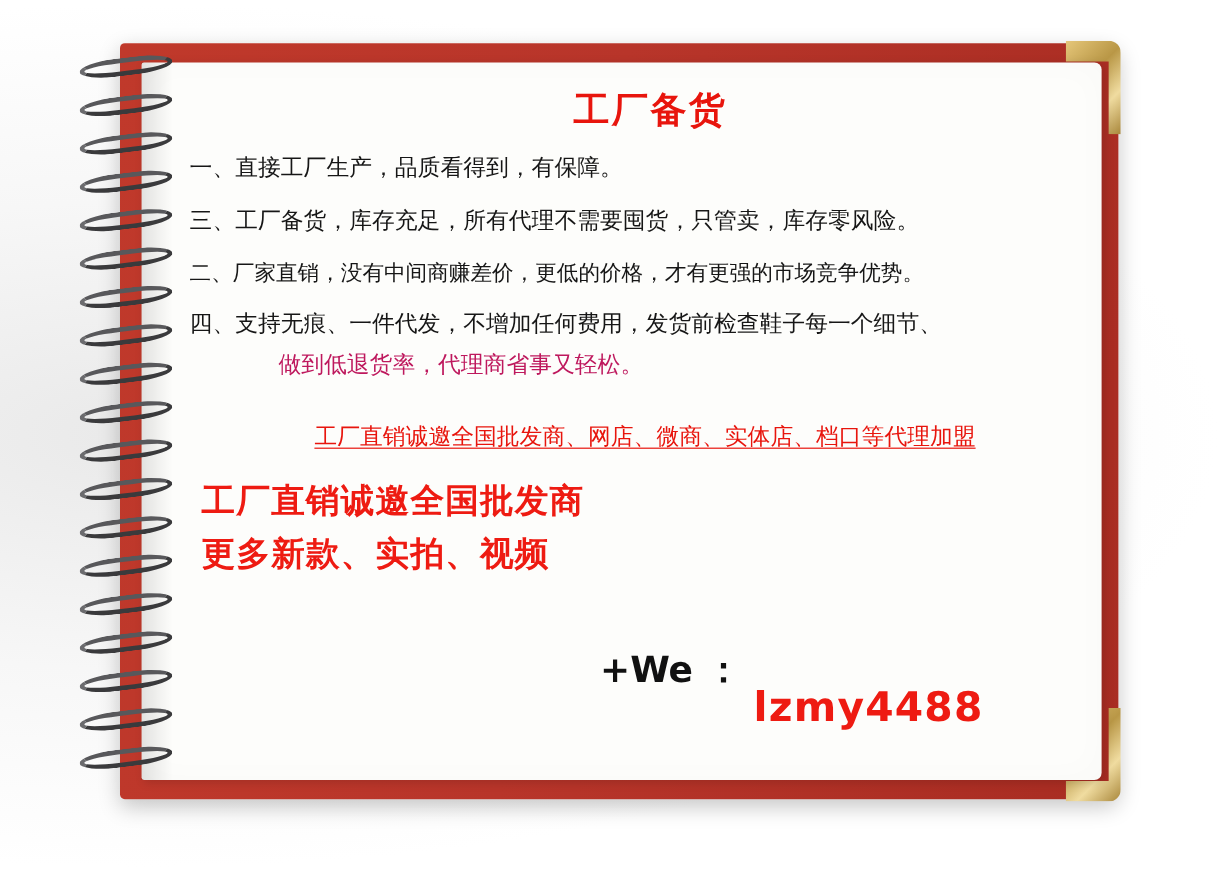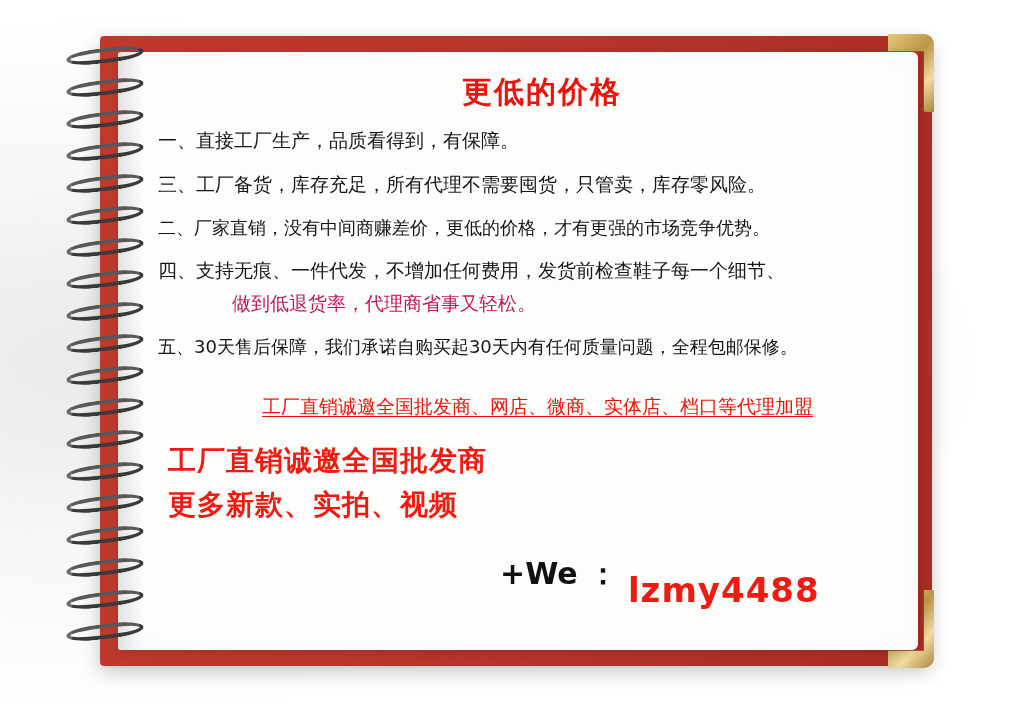--- a/index.html
+++ b/index.html
@@ -155,21 +155,21 @@
     white-space: nowrap;
   }
   .bigline.l1 { margin-top: 22px; }
   .bigline.l2 { margin-top: 6px; }
 
   .wechat-row {
     position: absolute;
     left: 350px;
     bottom: 36px;
     display: flex;
-    align-items: center;
+    align-items: flex-start;
     gap: 10px;
     white-space: nowrap;
   }
   .wechat-label {
     color: #111;
     font-weight: bold;
     font-size: 30px;
   }
   .wechat-id {
     color: #ee1b12;
@@ -208,28 +208,27 @@
     <div class="ring" style="top:388px"></div>
     <div class="ring" style="top:420px"></div>
     <div class="ring" style="top:452px"></div>
     <div class="ring" style="top:484px"></div>
     <div class="ring" style="top:516px"></div>
     <div class="ring" style="top:548px"></div>
     <div class="ring" style="top:580px"></div>
   </div>
 
   <div class="content">
-    <div class="title">更低的价格</div>
+    <div class="title">工厂备货</div>
 
     <div class="item">一、直接工厂生产，品质看得到，有保障。</div>
     <div class="item">三、工厂备货，库存充足，所有代理不需要囤货，只管卖，库存零风险。</div>
     <div class="item narrow">二、厂家直销，没有中间商赚差价，更低的价格，才有更强的市场竞争优势。</div>
     <div class="item">四、支持无痕、一件代发，不增加任何费用，发货前检查鞋子每一个细节、</div>
     <div class="item-cont">做到低退货率，代理商省事又轻松。</div>
-    <div class="item narrow">五、30天售后保障，我们承诺自购买起30天内有任何质量问题，全程包邮保修。</div>
 
     <div class="promo1">工厂直销诚邀全国批发商、网店、微商、实体店、档口等代理加盟</div>
 
     <div class="bigline l1">工厂直销诚邀全国批发商</div>
     <div class="bigline l2">更多新款、实拍、视频</div>
 
     <div class="wechat-row">
       <span class="wechat-label">+We ：</span>
       <span class="wechat-id">lzmy4488</span>
     </div>

